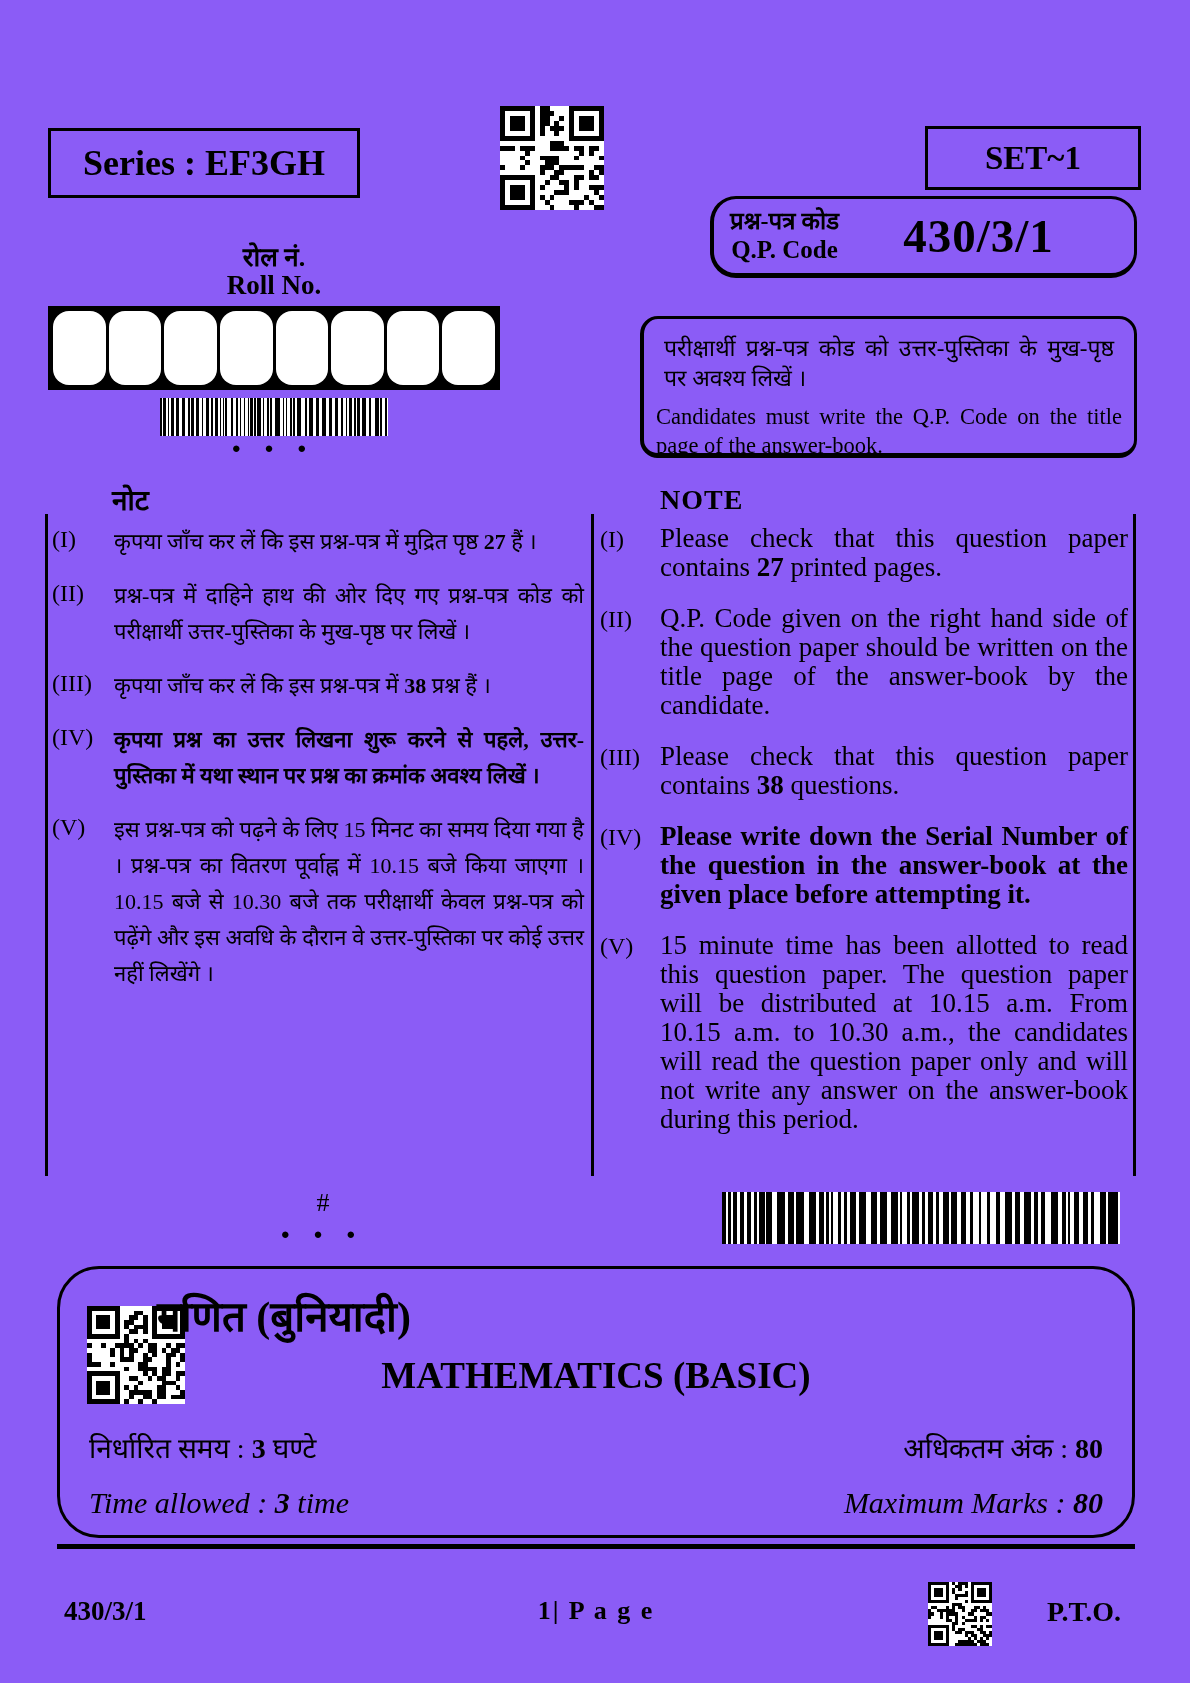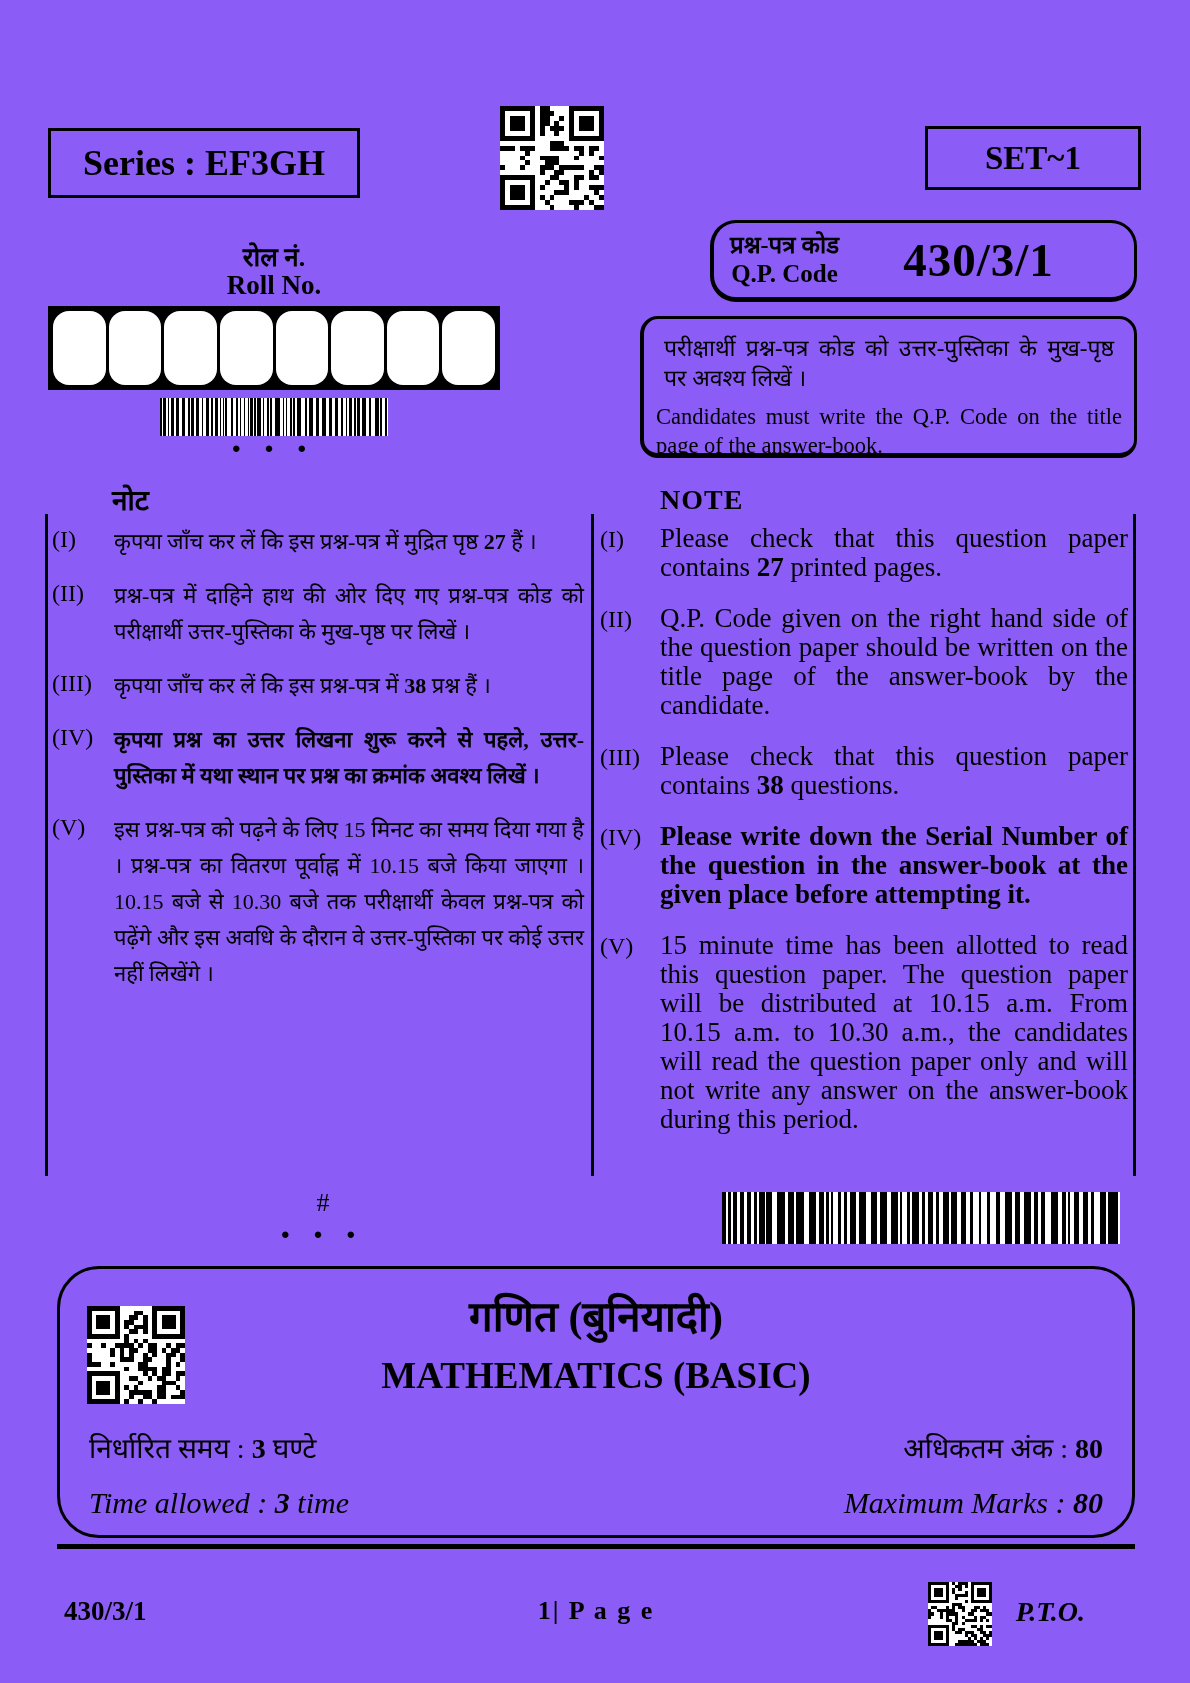--- a/index.html
+++ b/index.html
@@ -31,21 +31,21 @@
     position:absolute; left:48px; top:306px; width:452px; height:84px;
     background:#000; display:flex; gap:3px; padding:5px; box-sizing:border-box;
   }
   .roll-cell{ flex:1; background:#fff; border-radius:16px; }
   .barcode{ position:absolute; }
   .barcode-top{ left:160px; top:398px; width:228px; height:38px; }
   .dots{ position:absolute; font-size:15px; letter-spacing:10px; font-weight:bold; }
   .dots-top{ left:48px; top:440px; width:452px; text-align:center; }
   
   .qp-box{
-    position:absolute; left:710px; top:220px; width:427px; height:82px;
+    position:absolute; left:710px; top:196px; width:427px; height:82px;
     border:3px solid #000; border-bottom-width:5px; border-left-width:4px;
     border-radius:26px; box-sizing:border-box;
     display:flex; align-items:center; padding:0 16px;
   }
   .qp-labels{ font-weight:bold; text-align:center; line-height:1.2; }
   .qp-label-hi{ font-size:24px; }
   .qp-label-en{ font-size:25px; }
   .qp-value{ flex:1; text-align:center; font-size:47px; font-weight:bold; letter-spacing:1px; }
   
   .instr-box{
@@ -79,36 +79,36 @@
   
   .hash-mark{ position:absolute; left:48px; top:1188px; width:550px; text-align:center; font-size:26px; }
   .dots-bottom{ left:48px; top:1226px; width:550px; text-align:center; }
   .barcode-bottom{ left:722px; top:1192px; width:398px; height:52px; }
   
   .subject-box{
     position:absolute; left:57px; top:1266px; width:1078px; height:272px;
     border:3.5px solid #000; border-radius:42px; box-sizing:border-box;
   }
   .qr-subject{ left:87px; top:1306px; width:98px; height:98px; }
-  .subject-title-hi{ position:absolute; left:157px; top:1286px; width:878px; text-align:center;
+  .subject-title-hi{ position:absolute; left:157px; top:1286px; width:878px; 
     font-size:42px; font-weight:bold; }
   .subject-title-en{ position:absolute; left:157px; top:1354px; width:878px; text-align:center;
     font-size:37px; font-weight:bold; }
   .meta-row{ position:absolute; left:89px; width:1014px; display:flex; justify-content:space-between; }
   .meta-row-hi{ top:1428px; font-size:28px;gap:32px; }
   .meta-row-en{ top:1486px; font-size:30px; font-style:italic; }
   .meta-row b{ font-weight:bold; }
   
   .footer-rule{ position:absolute; left:57px; top:1544px; width:1078px; height:5px; background:#000; }
   .footer-code{ position:absolute; left:64px; top:1596px; font-size:27px; font-weight:bold; }
   .footer-page{ position:absolute; left:420px; top:1596px; width:352px; text-align:center;
     font-size:26px; font-weight:bold; letter-spacing:2px; }
   .qr-footer{ left:928px; top:1582px; width:64px; height:64px; }
-  .footer-pto{ position:absolute; left:949px; top:1596px; width:136px; text-align:right;
-    font-size:28px; font-weight:bold;font-style:italic; }
+  .footer-pto{ position:absolute; left:1016px; top:1596px; width:136px; text-align:center;
+    font-size:28px; font-weight:bold; }
   svg.qr, svg.barcode{ shape-rendering:crispEdges; }
 </style>
 </head>
 <body>
 
 <div class="page">
 
   <div class="series-box">
     <span>Series : EF3GH</span>
   </div>

